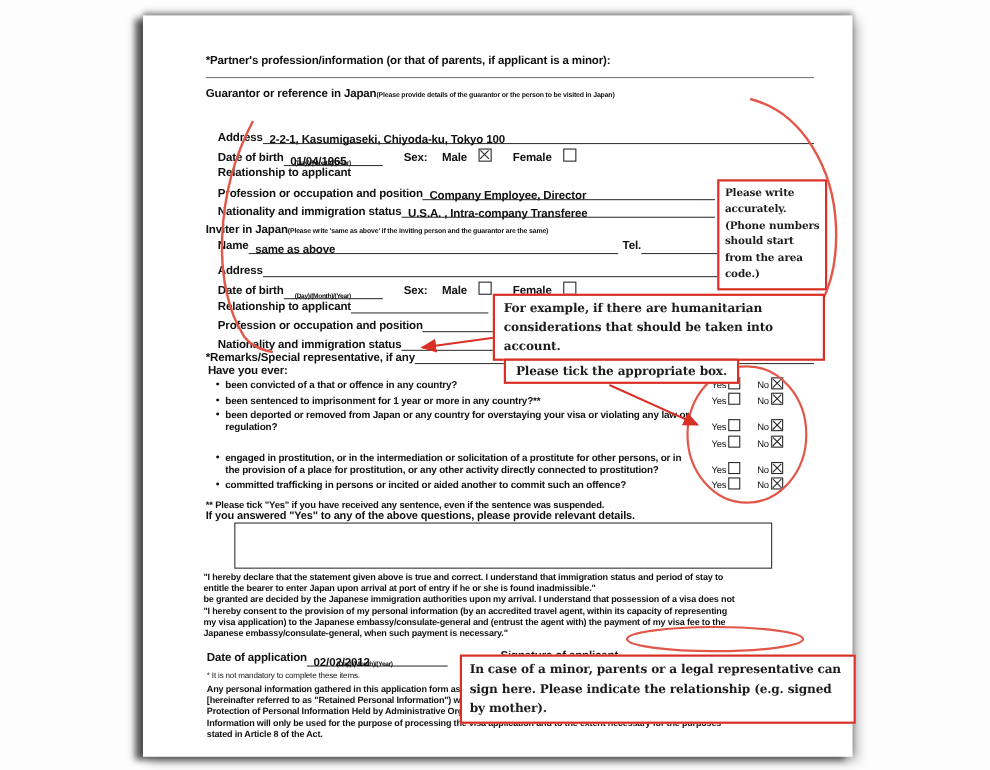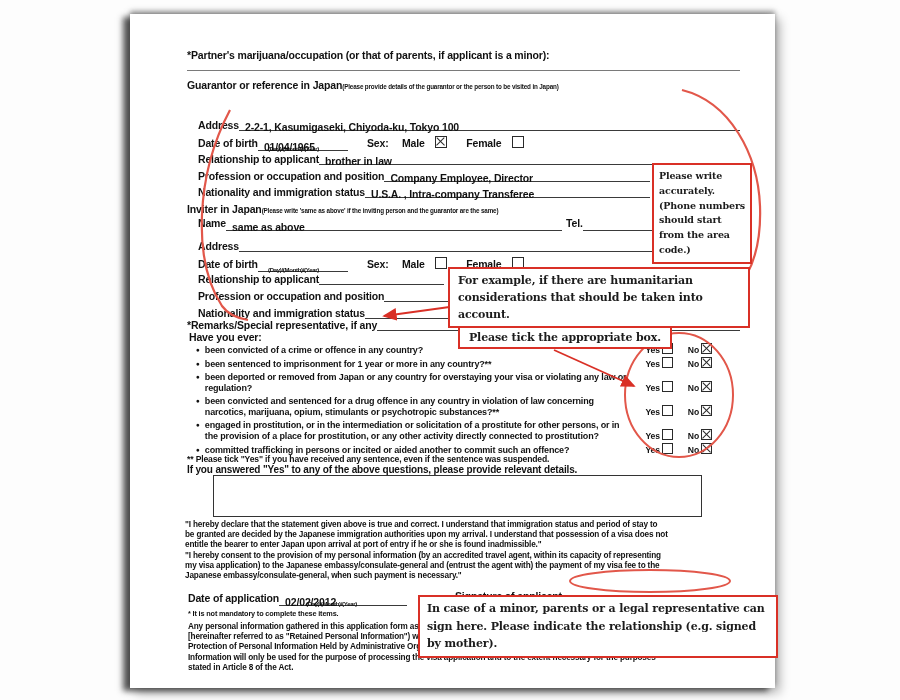--- a/index.html
+++ b/index.html
@@ -30,21 +30,21 @@
   .cb{display:inline-block;width:10px;height:10px;border:1.3px solid #2a2a2a;background:#fff;position:relative;vertical-align:-1px;}
   .cb.checked::before,.cb.checked::after{content:"";position:absolute;left:-1px;top:4px;width:11px;height:1.4px;background:#2a2a2a;}
   .cb.checked::before{transform:rotate(45deg);}
   .cb.checked::after{transform:rotate(-45deg);}
   .questions{position:absolute;left:66px;top:329px;width:516px;}
   .q-row{display:flex;align-items:flex-end;margin-bottom:3px;}
   .q-row:nth-child(1){margin-bottom:2px;}
   .q-row:nth-child(5){margin-bottom:2px;}
   .q-text{width:432px;font-size:9px;font-weight:bold;line-height:10.5px;white-space:normal;display:flex;}
   .q-bullet{font-size:6.5px;margin-right:5px;line-height:10.5px;}
-  .q-yn{margin-left:auto;white-space:nowrap;font-size:8.6px;font-weight:bold;}
+  .q-yn{margin-left:auto;white-space:nowrap;font-size:8.6px;font-weight:normal;}
   .q-yn .cb{width:9px;height:9px;margin-left:2px;}
   .q-yn .no-group{margin-left:15px;}
   .footnote{font-size:8.6px;font-weight:bold;}
   .prompt{font-size:10px;font-weight:bold;}
   .details-box{position:absolute;left:83px;top:461px;width:487px;height:40px;border:1.2px solid #333;background:#fff;}
   .smallpara{font-size:8.2px;font-weight:bold;line-height:10.2px;}
   .smallpara div{white-space:nowrap;}
   .ann{
     position:absolute;border:2px solid var(--accent);background:#fff;
     font-family:"DejaVu Serif",serif;font-weight:bold;color:#1c1c1c;z-index:6;
@@ -56,21 +56,21 @@
   svg.overlay{position:absolute;left:0;top:0;width:645px;height:674px;pointer-events:none;z-index:5;}
   .curve{stroke:var(--curve);stroke-width:2.2;fill:none;}
   .ring{stroke:var(--curve);stroke-width:2;fill:none;}
   .arrow{stroke:var(--accent);stroke-width:1.8;fill:none;}
 </style>
 </head>
 <body>
 
 <div class="page">
 
-  <div class="abs lbl" style="left:57px;top:35px;">*Partner's marijuana/occupation (or that of parents, if applicant is a minor):</div>
+  <div class="abs lbl" style="left:57px;top:35px;">*Partner's profession/information (or that of parents, if applicant is a minor):</div>
   <div class="rule" style="left:57px;top:56px;width:553px;"></div>
 
   <div class="abs" style="left:57px;top:61px;">
     <span class="lbl">Guarantor or reference in Japan</span><span class="head-note">(Please provide details of the guarantor or the person to be visited in Japan)</span>
   </div>
 
 
   <div class="abs flexrow" style="left:68px;top:103px;width:542px;">
     <span class="lbl">Address</span>
       <span class="ul fill"><span class="val">2-2-1, Kasumigaseki, Chiyoda-ku, Tokyo 100</span></span>
@@ -83,21 +83,20 @@
   <div class="abs" style="left:237px;top:119px;">
     <span class="lbl">Sex:</span>
     <span class="lbl" style="margin-left:9px;">Male</span>
     <span class="cb checked" style="margin-left:6px;"></span>
     <span class="lbl" style="margin-left:15px;">Female</span>
     <span class="cb" style="margin-left:6px;"></span>
   </div>
 
   <div class="abs flexrow" style="left:68px;top:137px;width:542px;">
     <span class="lbl">Relationship to applicant</span>
-      <span class="ul fill"><span class="val">brother in law</span></span>
   </div>
 
   <div class="abs flexrow" style="left:68px;top:154px;width:452px;">
     <span class="lbl">Profession or occupation and position</span>
       <span class="ul fill"><span class="val">Company Employee, Director</span></span>
   </div>
 
   <div class="abs flexrow" style="left:68px;top:170px;width:452px;">
     <span class="lbl">Nationality and immigration status</span>
       <span class="ul fill"><span class="val">U.S.A. , Intra-company Transferee</span></span>
@@ -150,43 +149,39 @@
     <span class="lbl">*Remarks/Special representative, if any</span>
       <span class="ul fill"><span class="val"></span></span>
   </div>
 
   <div class="abs lbl" style="left:59px;top:317px;">Have you ever:</div>
 
   <div class="questions">
     <div class="q-row">
       <span class="q-text">
           <span class="q-bullet">●</span>
-          <span>been convicted of a crime or offence in any country?</span>
+          <span>been convicted of a that or offence in any country?</span>
         </span>
       <span class="q-yn"><span>Yes</span><span class="cb"></span><span class="no-group">No</span><span class="cb checked"></span></span>
     </div>
     <div class="q-row">
       <span class="q-text">
           <span class="q-bullet">●</span>
           <span>been sentenced to imprisonment for 1 year or more in any country?**</span>
         </span>
       <span class="q-yn"><span>Yes</span><span class="cb"></span><span class="no-group">No</span><span class="cb checked"></span></span>
     </div>
     <div class="q-row">
       <span class="q-text">
           <span class="q-bullet">●</span>
           <span>been deported or removed from Japan or any country for overstaying your visa or violating any law or regulation?</span>
         </span>
       <span class="q-yn"><span>Yes</span><span class="cb"></span><span class="no-group">No</span><span class="cb checked"></span></span>
     </div>
     <div class="q-row">
-      <span class="q-text">
-          <span class="q-bullet">●</span>
-          <span>been convicted and sentenced for a drug offence in any country in violation of law concerning narcotics, marijuana, opium, stimulants or psychotropic substances?**</span>
-        </span>
       <span class="q-yn"><span>Yes</span><span class="cb"></span><span class="no-group">No</span><span class="cb checked"></span></span>
     </div>
     <div class="q-row">
       <span class="q-text">
           <span class="q-bullet">●</span>
           <span>engaged in prostitution, or in the intermediation or solicitation of a prostitute for other persons, or in the provision of a place for prostitution, or any other activity directly connected to prostitution?</span>
         </span>
       <span class="q-yn"><span>Yes</span><span class="cb"></span><span class="no-group">No</span><span class="cb checked"></span></span>
     </div>
     <div class="q-row">
@@ -197,38 +192,38 @@
       <span class="q-yn"><span>Yes</span><span class="cb"></span><span class="no-group">No</span><span class="cb checked"></span></span>
     </div>
   </div>
 
   <div class="abs footnote" style="left:57px;top:440px;">** Please tick "Yes" if you have received any sentence, even if the sentence was suspended.</div>
   <div class="abs prompt" style="left:57px;top:450px;">If you answered "Yes" to any of the above questions, please provide relevant details.</div>
   <div class="details-box"><span class="val"></span></div>
 
   <div class="abs smallpara" style="left:55px;top:506px;width:562px;">
     <div>"I hereby declare that the statement given above is true and correct. I understand that immigration status and period of stay to</div>
+    <div>entitle the bearer to  enter Japan upon arrival at port of entry if he or she is found inadmissible."</div>
     <div>be granted  are decided by the Japanese immigration authorities upon my arrival. I understand that possession of a visa does not</div>
-    <div>entitle the bearer to  enter Japan upon arrival at port of entry if he or she is found inadmissible."</div>
     <div>"I hereby consent to the provision of my personal information (by an accredited travel agent, within its capacity of representing</div>
     <div>my visa application) to the Japanese embassy/consulate-general and (entrust the agent with) the payment of my visa fee to the</div>
     <div>Japanese embassy/consulate-general, when such payment is necessary."</div>
   </div>
 
   <div class="abs" style="left:58px;top:574px;">
     <span class="lbl">Date of application</span><span class="ul" style="width:128px;"><span class="val">02/02/2012</span></span>
   </div>
   <div class="abs note6" style="left:176px;top:587px;">(Day)/(Month)/(Year)</div>
 
   <div class="abs flexrow" style="left:325px;top:574px;width:285px;">
     <span class="lbl">Signature of applicant</span>
       <span class="ul fill"></span>
   </div>
 
-  <div class="abs" style="left:58px;top:595px;font-size:7.3px;font-weight:bold;">* It is not mandatory to complete these items.</div>
+  <div class="abs" style="left:58px;top:595px;font-size:7.3px;font-weight:normal;">* It is not mandatory to complete these items.</div>
 
   <div class="abs smallpara" style="left:58px;top:608px;width:520px;">
     <div>Any personal information gathered in this application form as well as the personal information on the applicant provided</div>
     <div>[hereinafter referred to as "Retained Personal Information") will be handled appropriately in accordance with the Act on the</div>
     <div>Protection of Personal Information Held by Administrative Organs (Act No. 58 of 2003, hereinafter, "the Act"). Retained Personal</div>
     <div>Information will only be used for the  purpose of processing the visa application and to the extent necessary for the purposes</div>
     <div>stated in Article 8 of the Act.</div>
   </div>
 
   <svg class="overlay" viewBox="0 0 645 674">

